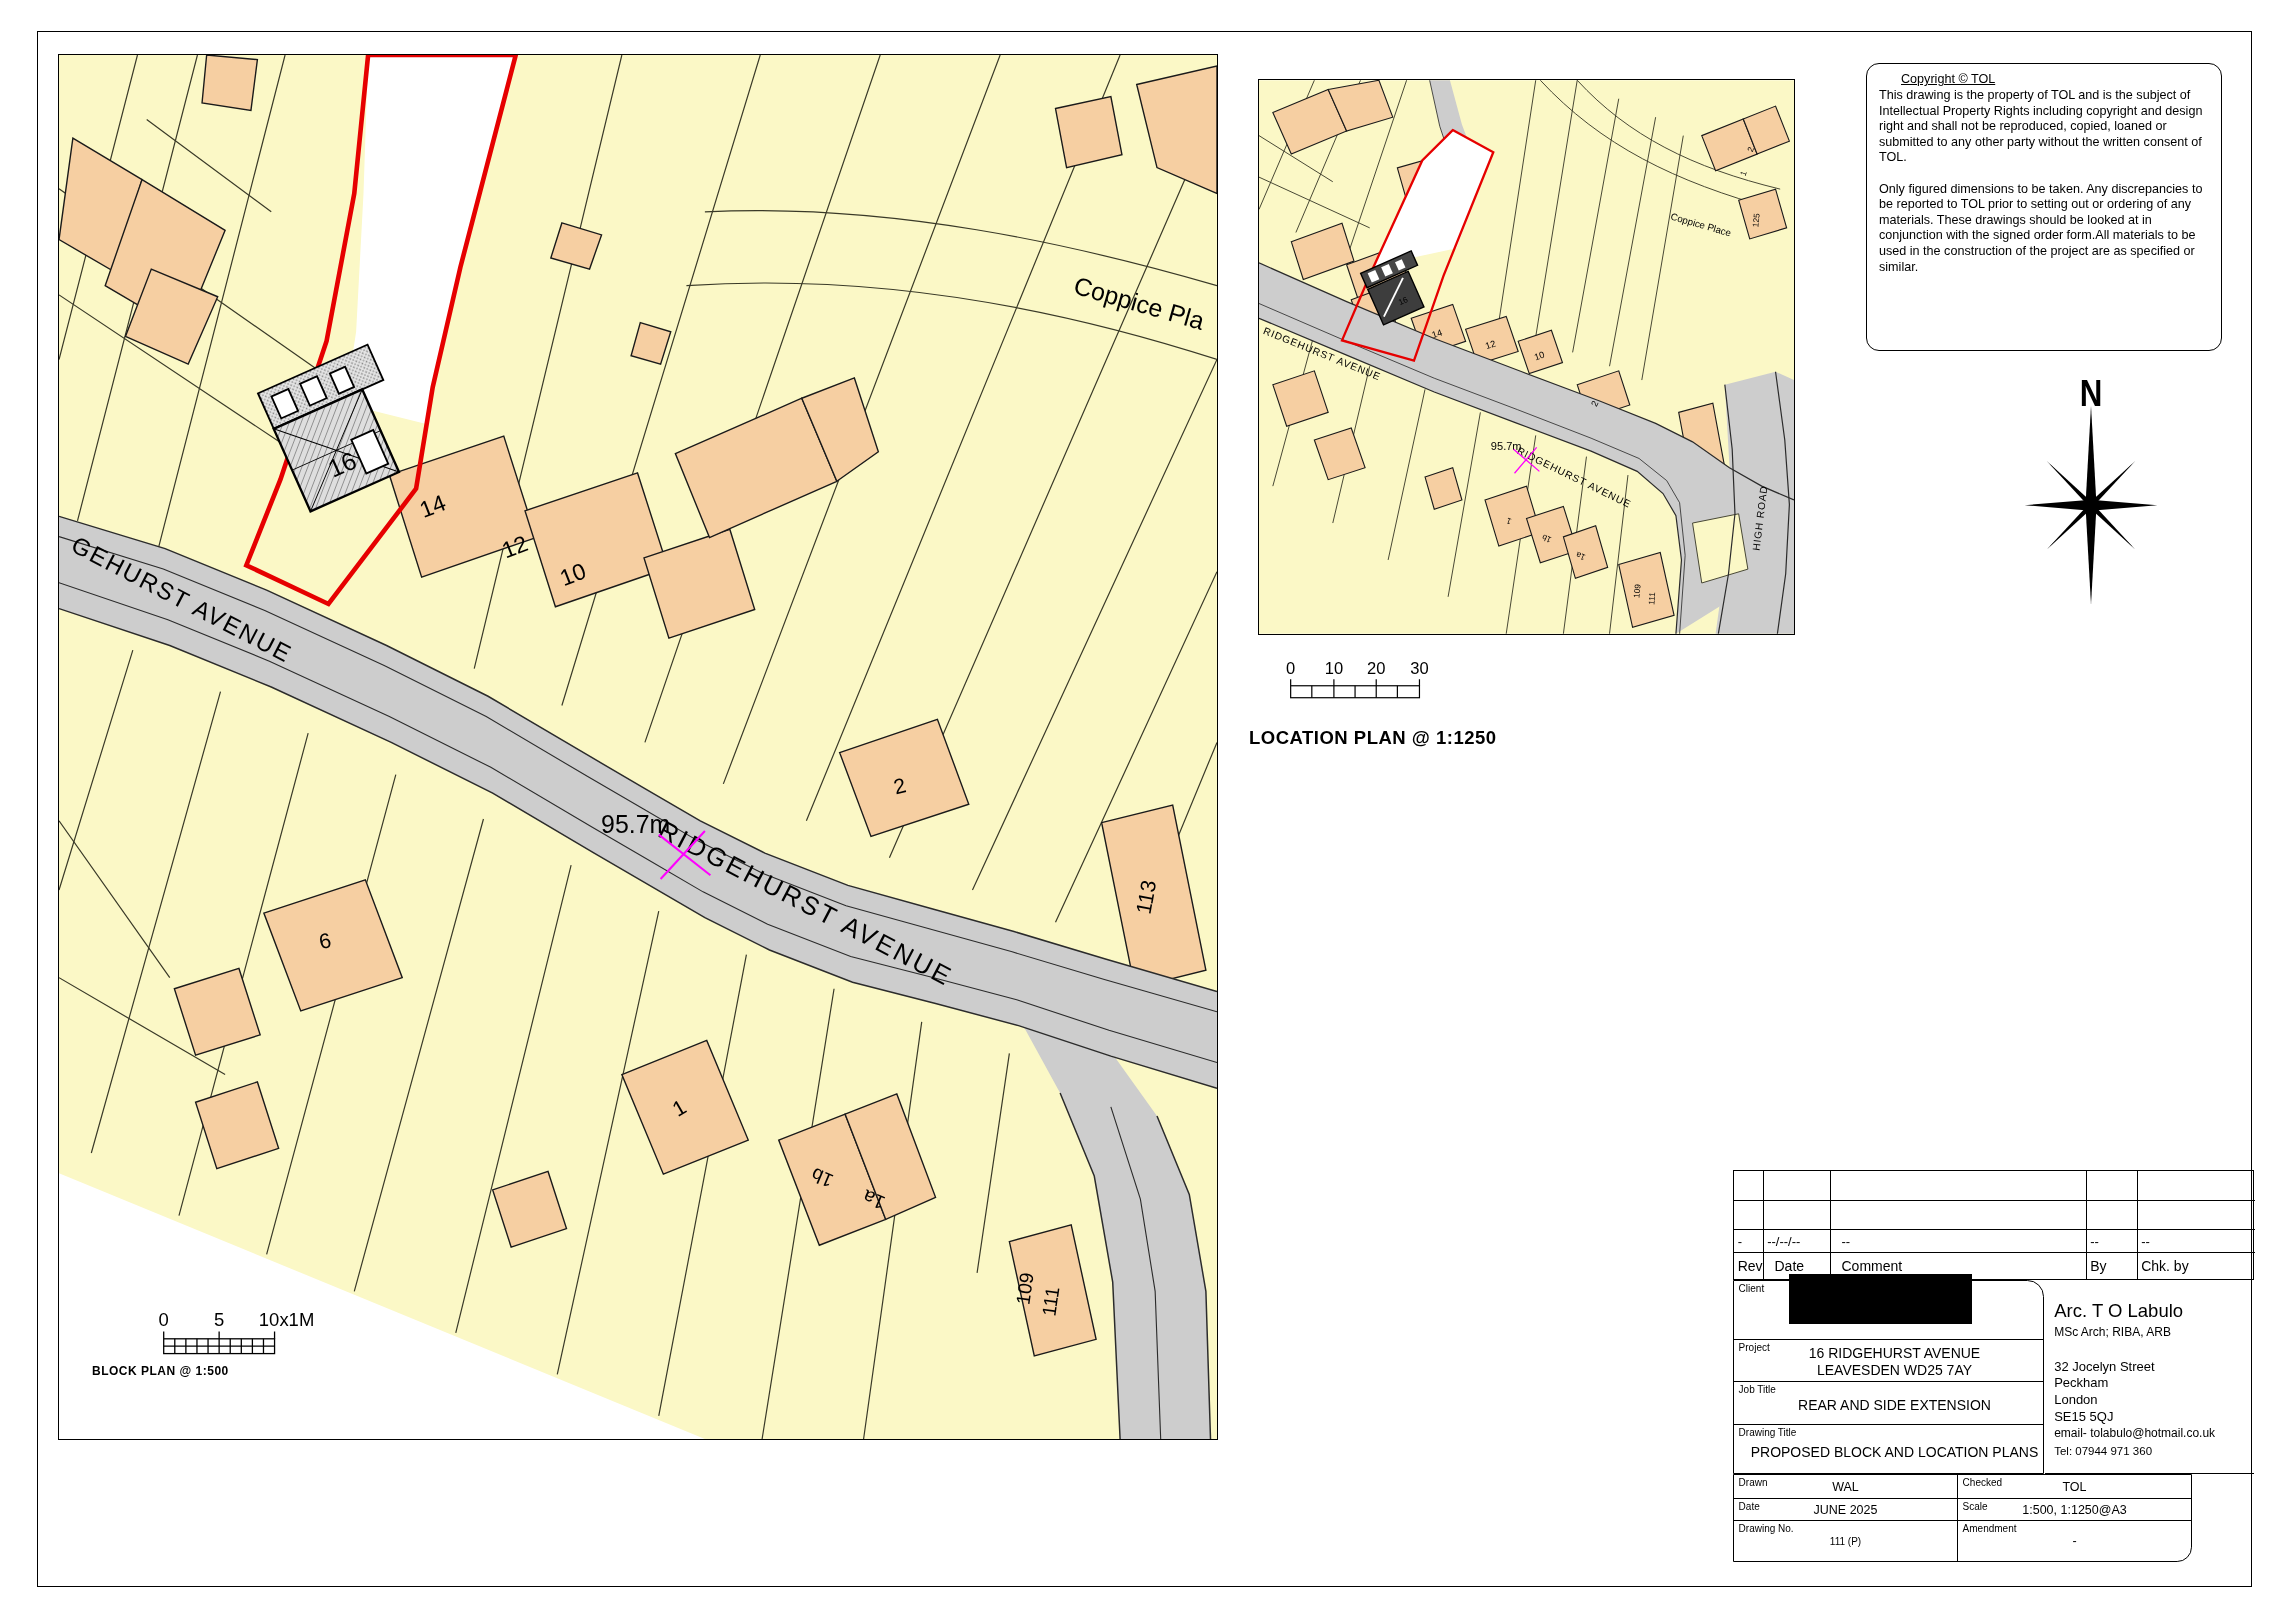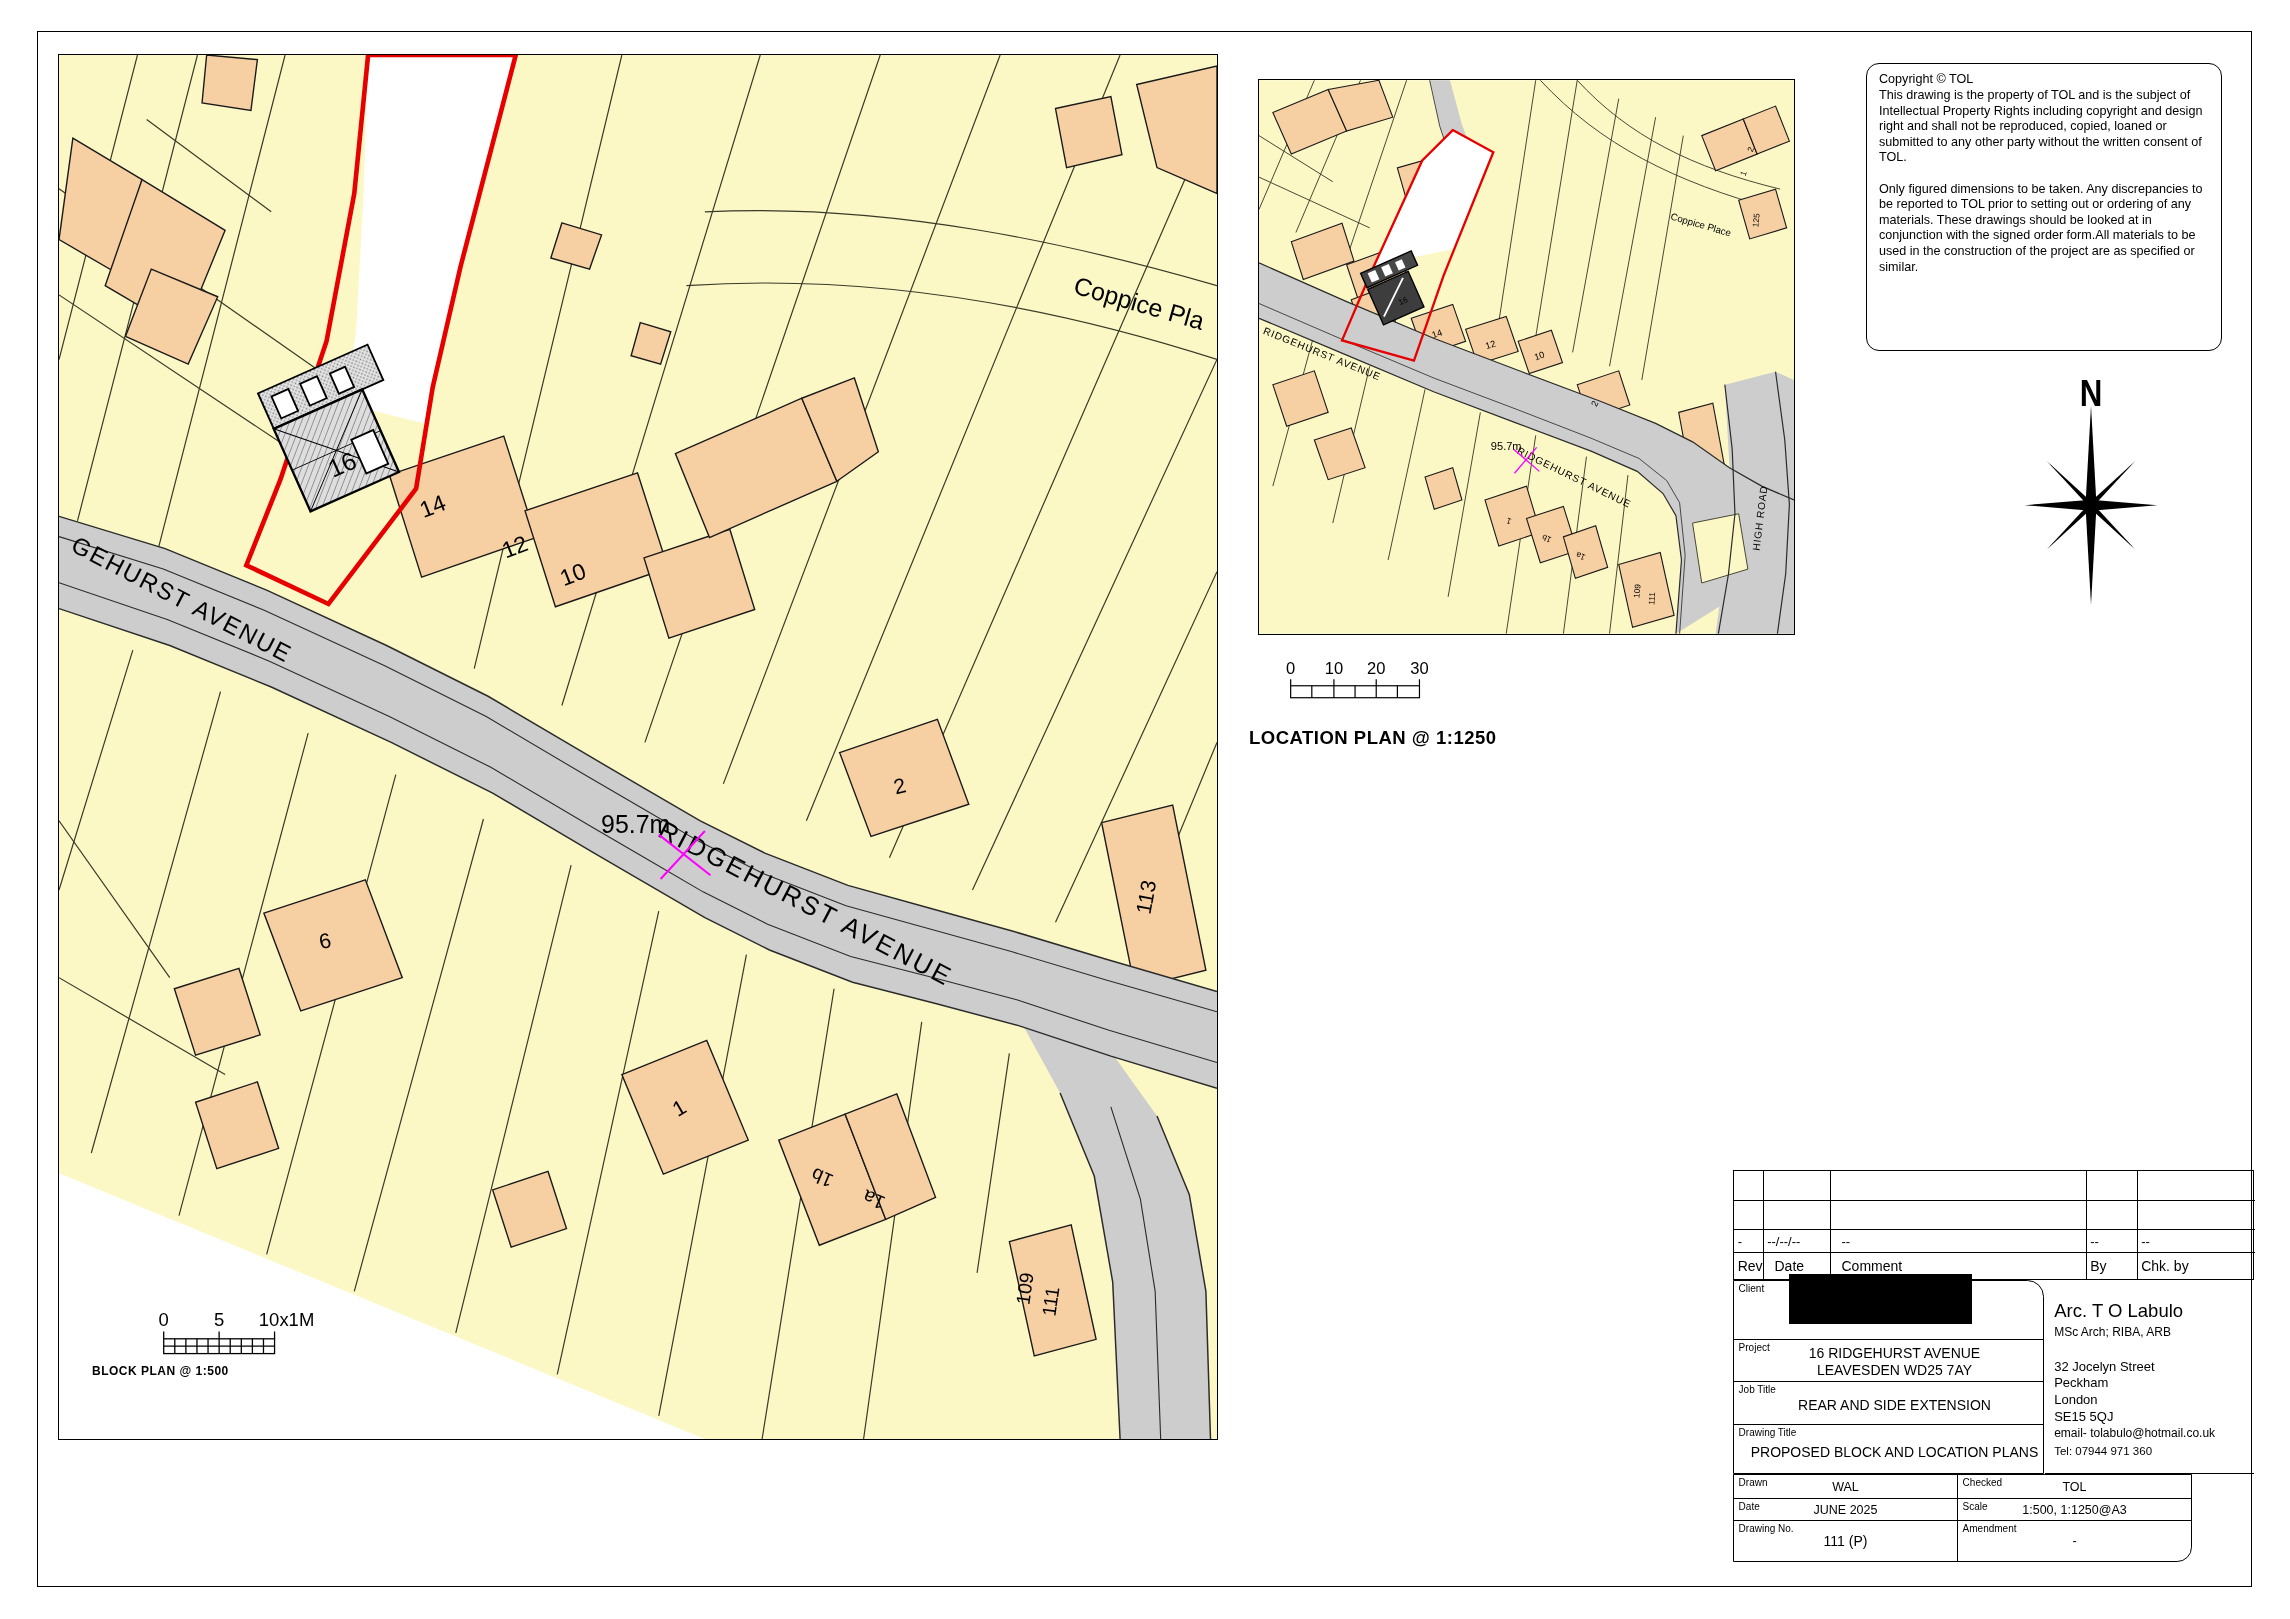--- a/index.html
+++ b/index.html
@@ -7,21 +7,21 @@
          font-family:"Liberation Sans", sans-serif;color:#000;overflow:hidden;}
   .abs{position:absolute;}
   .sheet-border{left:37px;top:31px;width:2213px;height:1554px;border:1.8px solid #000;}
   svg{display:block;}
   .map-frame{border:1.8px solid #000;background:#fff;}
   .plan-title{font-weight:bold;font-size:12px;letter-spacing:0.5px;}
   
   .copyright{left:1866px;top:63px;width:356px;height:288px;border:1.8px solid #000;
              border-radius:13px;padding:8.3px 12px;box-sizing:border-box;
              font-size:12.6px;line-height:1.24;}
-  .copyright .head{}
+  .copyright .head{text-decoration:underline;margin-left:22px;}
   .copyright p{margin:0 0 15.7px 0;}
   
   .revtable{left:1733px;top:1170px;width:521px;height:110px;border:1.4px solid #000;
             box-sizing:border-box;display:grid;grid-template-columns:29.5px 67px 256px 51px 117px;
             grid-template-rows:30px 29px 23px 1fr;font-size:13px;}
   .revtable .c{border-right:0.9px solid #000;border-bottom:0.9px solid #000;
                display:flex;align-items:center;padding-left:3.7px;box-sizing:border-box;overflow:hidden;}
   .revtable .c.last{border-right:none;}
   .revtable .r4{border-bottom:none;font-size:14px;}
   .revtable .pad12{padding-left:11px;}
@@ -371,21 +371,21 @@
     <div class="cell">
       <span class="bt-lbl">Date</span>
       <span class="bt-val">JUNE 2025</span>
     </div>
     <div class="cell cr">
       <span class="bt-lbl">Scale</span>
       <span class="bt-val">1:500, 1:1250@A3</span>
     </div>
     <div class="cell cb">
       <span class="bt-lbl">Drawing No.</span>
-      <span class="bt-val" style="font-size:14px;">111 (P)</span>
+      <span class="bt-val" style="font-size:10px;">111 (P)</span>
     </div>
     <div class="cell cr cb">
       <span class="bt-lbl">Amendment</span>
       <span class="bt-val">-</span>
     </div>
   </div>
 
 </div>
 
 

